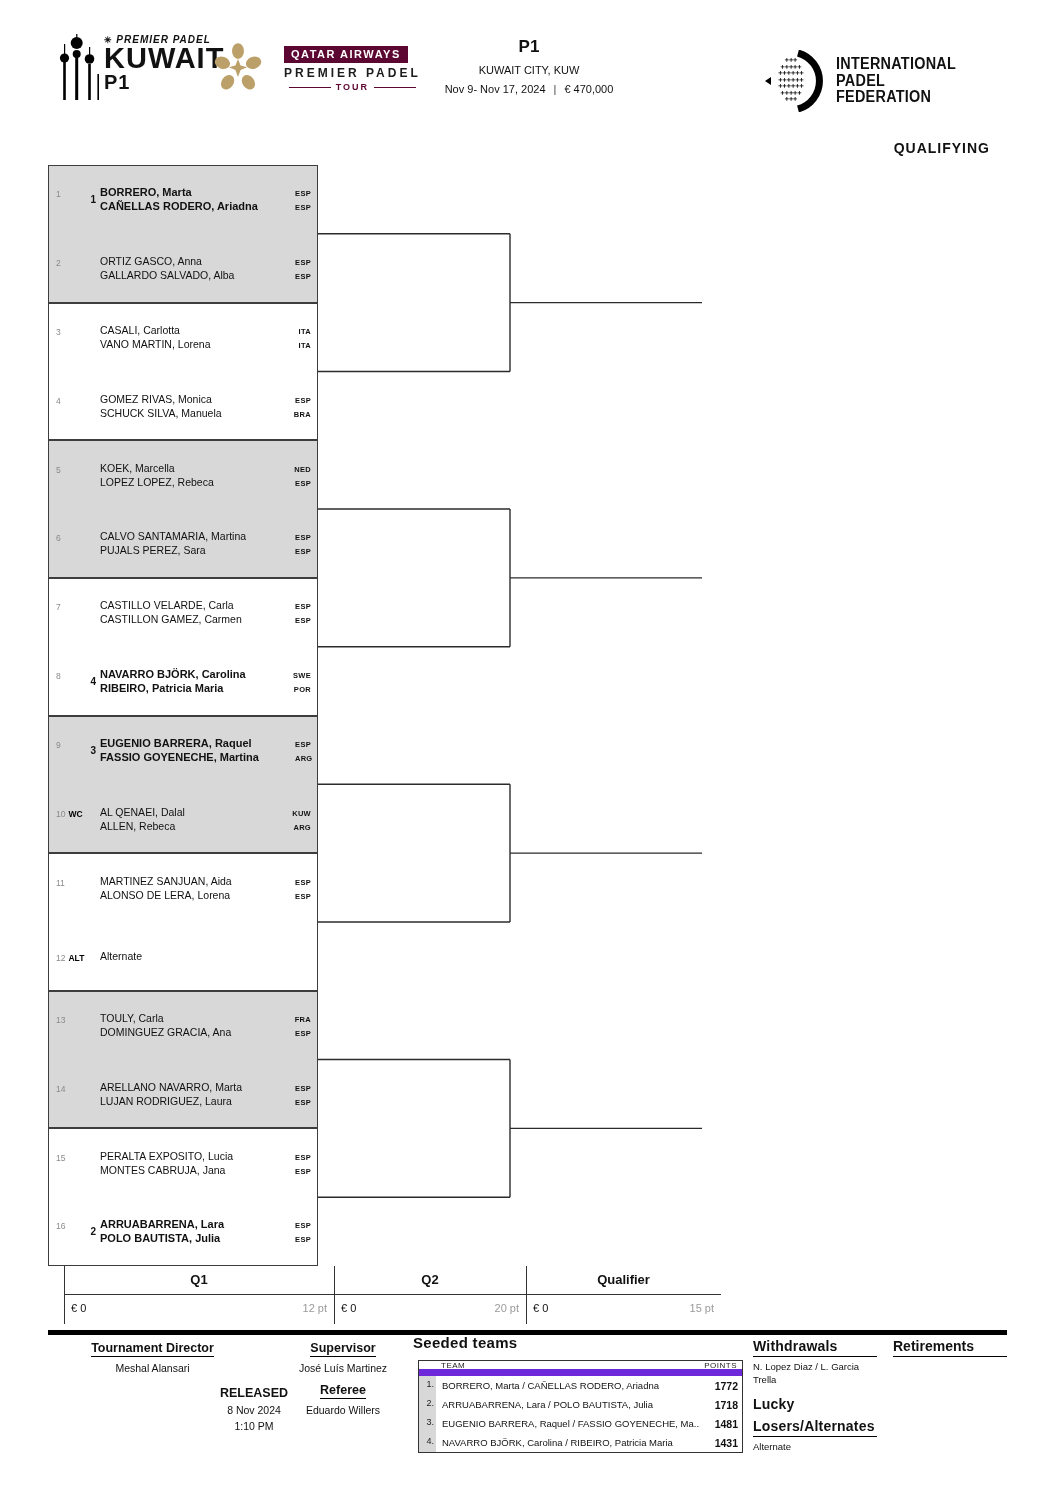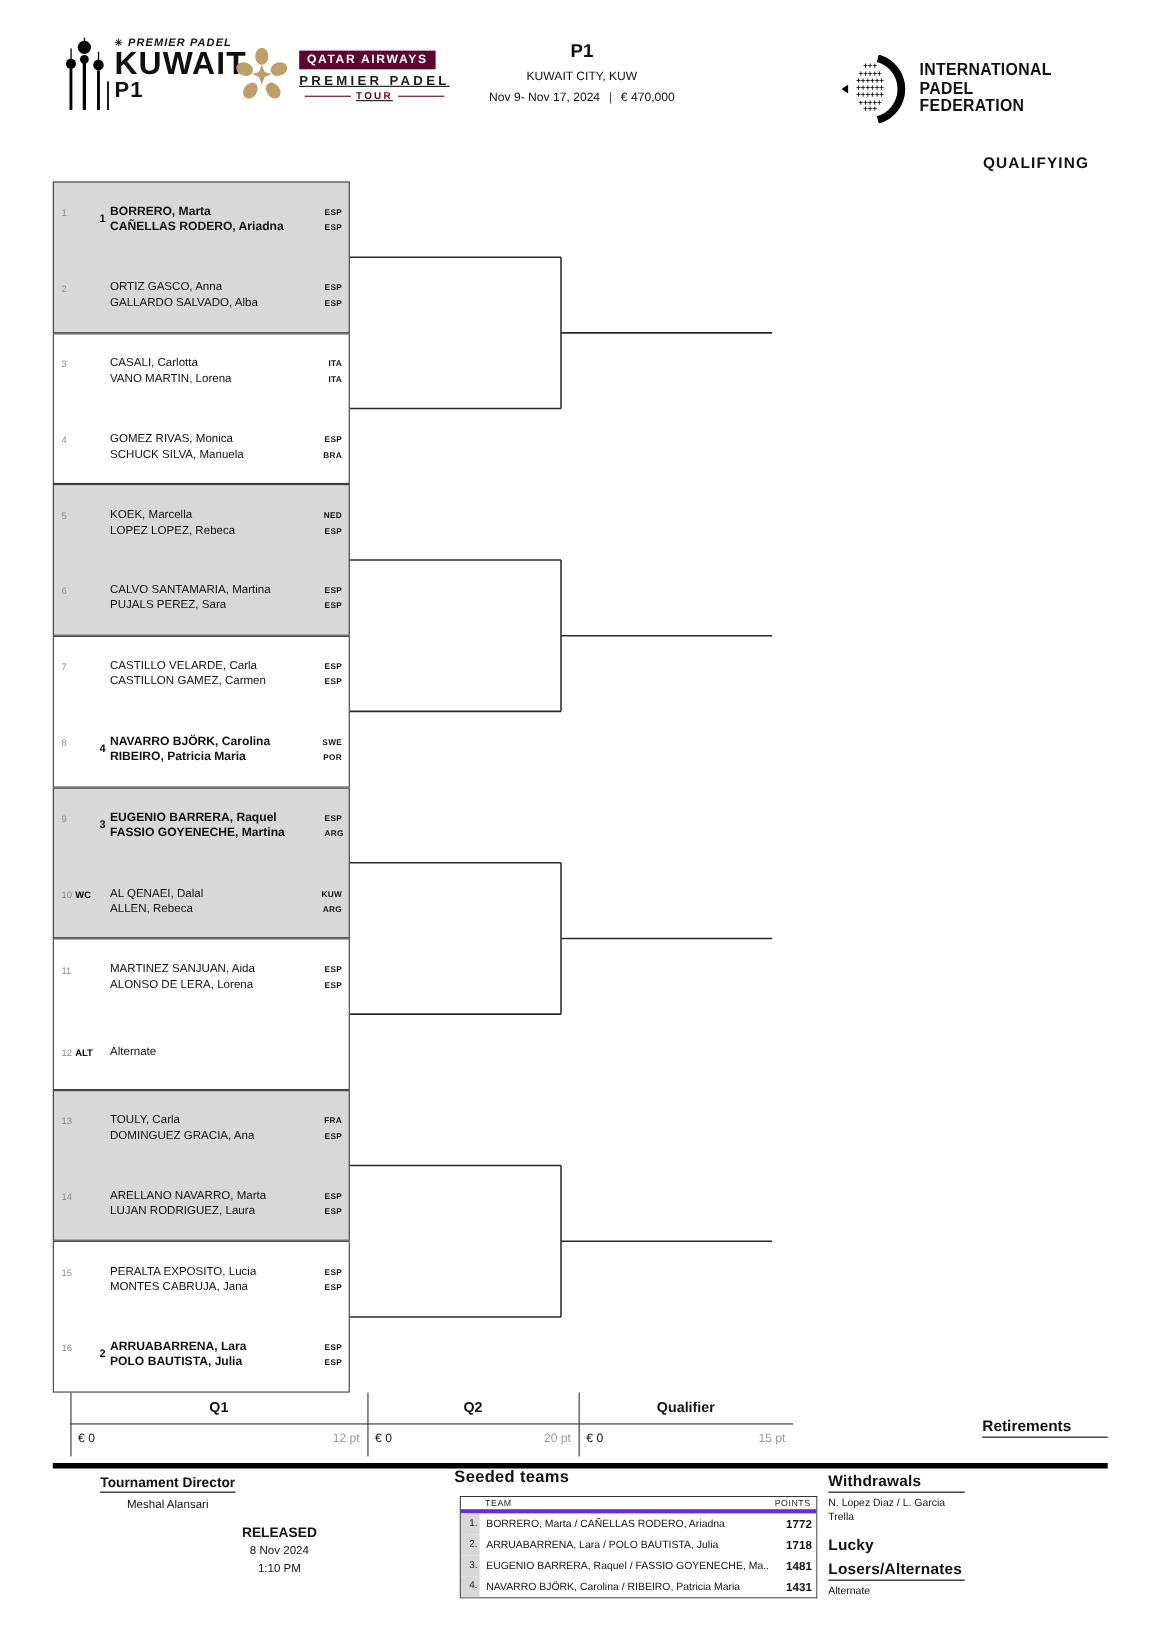--- a/index.html
+++ b/index.html
@@ -9,21 +9,21 @@
 
   
   .kw-logo { position:absolute; left:58px; top:34px; display:flex; align-items:flex-start; }
   .kw-text { margin-left:2px; }
   .kw-pp { font-size:10px; font-weight:bold; font-style:italic; letter-spacing:1px; white-space:nowrap; }
   .kw-pp .star { font-style:normal; font-size:9px; }
   .kw-city { font-size:29px; font-weight:bold; letter-spacing:1px; line-height:27px; }
   .kw-tier { font-size:20px; font-weight:bold; line-height:20px; letter-spacing:1px; }
 
   .qa-logo { position:absolute; left:212px; top:42px; display:flex; align-items:center; }
-  .qa-text { margin-left:8px;text-decoration:underline; }
+  .qa-text { margin-left:20px; }
   .qa-box { display:inline-block; background:var(--maroon); color:#fff; font-weight:bold; font-size:11px; letter-spacing:1.5px; padding:2px 7px 3px; white-space:nowrap; }
   .qa-pp { font-size:12px; font-weight:bold; letter-spacing:3px; color:#1c1c1c; margin-top:3px; white-space:nowrap; }
   .qa-tour { display:flex; align-items:center; margin-top:2px; color:var(--maroon); font-weight:bold; font-size:9px; letter-spacing:2px; }
   .qa-tour .rule { flex:1; border-top:1.5px solid var(--maroon); margin:0 5px; }
 
   .title-block { position:absolute; left:329px; top:40px; width:400px; text-align:center; }
   .t1 { font-size:19px; font-weight:bold; letter-spacing:.3px; white-space:nowrap; }
   .t2 { font-size:17px; font-weight:bold; margin-top:-3px; }
   .t3 { font-size:11px; margin-top:7px; }
   .t4 { font-size:11px; margin-top:7px; }
@@ -74,35 +74,35 @@
   .fval { font-size:10.5px; margin-top:5px; }
   .f-td { left:60px; top:1341px; width:185px; text-align:center; }
   .f-rel { left:198px; top:1386px; width:112px; text-align:center; }
   .f-rel .fval { margin-top:4px; }
   .f-sup { left:288px; top:1341px; width:110px; text-align:center; }
   .f-sup .flabel2 { margin-top:9px; }
 
   .f-seeded { left:413px; top:1334px; width:334px; }
   .st-title { font-size:15px; font-weight:bold; letter-spacing:.3px; }
   .st-table { margin-top:9px; margin-left:5px; width:325px; border:1.5px solid #333; }
-  .st-head { display:flex; justify-content:space-between; height:15px; align-items:center; border-bottom:4px solid #6d28d9; background:#fff; }
+  .st-head { display:flex; justify-content:space-between; height:15px; align-items:center; border-bottom:7px solid #6d28d9; background:#fff; }
   .st-head .h1 { font-size:8px; color:#222; letter-spacing:.5px; padding-left:22px; }
   .st-head .h2 { font-size:8px; color:#222; letter-spacing:.5px; padding-right:5px; }
   .st-row { display:flex; height:19px; align-items:center; background:#fff; }
   .st-num { width:17px; align-self:stretch; background:#D8D8D8; font-size:9px; text-align:right; padding:3px 2px 0 0; color:#222; }
   .st-team { flex:1; font-size:9.5px; padding-left:6px; white-space:nowrap; overflow:hidden; }
   .st-pts { width:42px; text-align:right; font-size:10.5px; font-weight:bold; padding-right:4px; }
 
   .f-wd { left:753px; top:1338px; width:132px; }
   .f-wd .big { font-size:14px; font-weight:bold; letter-spacing:.2px; }
   .f-wd .rule { border-top:1.6px solid #000; margin-top:2px; width:124px; }
   .f-wd .txt { font-size:9.5px; margin-top:3px; line-height:13px; width:120px; }
   .f-wd .lucky { margin-top:10px; }
   .f-wd .la { margin-top:6px; }
-  .f-ret { left:893px; top:1288px; width:116px; }
+  .f-ret { left:893px; top:1338px; width:116px; }
   .f-ret .big { font-size:14px; font-weight:bold; }
   .f-ret .rule { border-top:1.6px solid #000; margin-top:2px; width:114px; }
 </style>
 </head>
 <body>
 
 <div class="page">
 
   <div class="kw-logo">
     <svg width="44" height="66" viewBox="0 0 44 66">
@@ -447,20 +447,26 @@
     <div class="flabel"><span class="u">Tournament Director</span></div>
     <div class="fval">Meshal Alansari</div>
   </div>
 
   <div class="fcol f-rel">
     <div class="flabel">RELEASED</div>
     <div class="fval">8 Nov 2024</div>
     <div class="fval">1:10 PM</div>
   </div>
 
+  <div class="fcol f-sup">
+    <div class="flabel"><span class="u">Supervisor</span></div>
+    <div class="fval">José Luís Martinez</div>
+    <div class="flabel flabel2" style="margin-top:9px;"><span class="u">Referee</span></div>
+    <div class="fval">Eduardo Willers</div>
+  </div>
 
   <div class="fcol f-seeded">
     <div class="st-title">Seeded teams</div>
     <div class="st-table">
       <div class="st-head">
         <span class="h1">TEAM</span>
         <span class="h2">POINTS</span>
       </div>
       <div id="seededRows">
           <div class="st-row">

